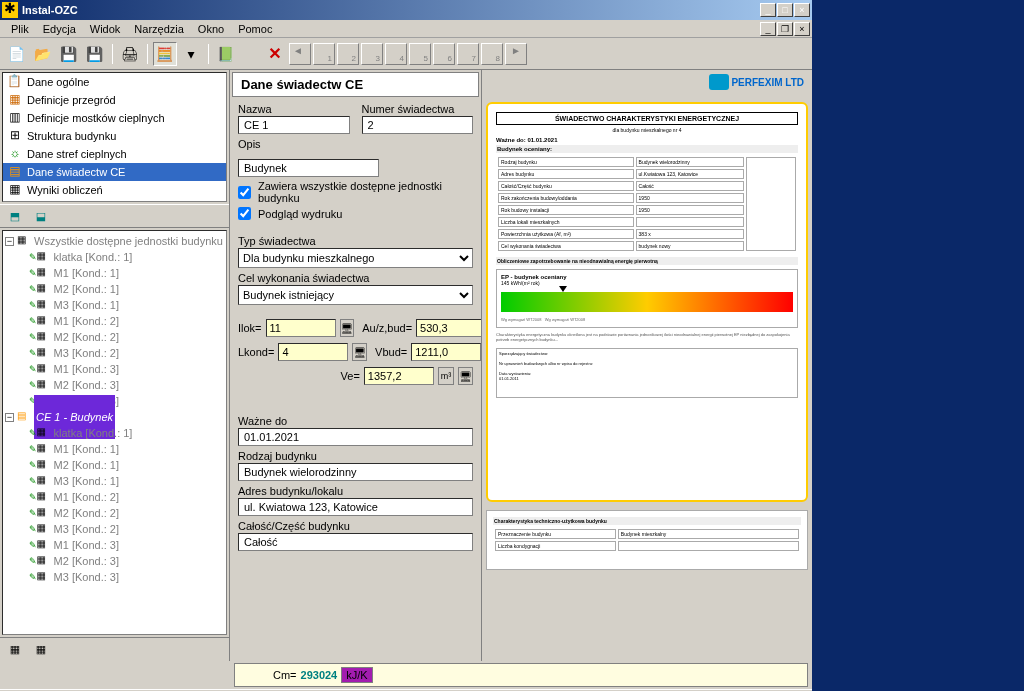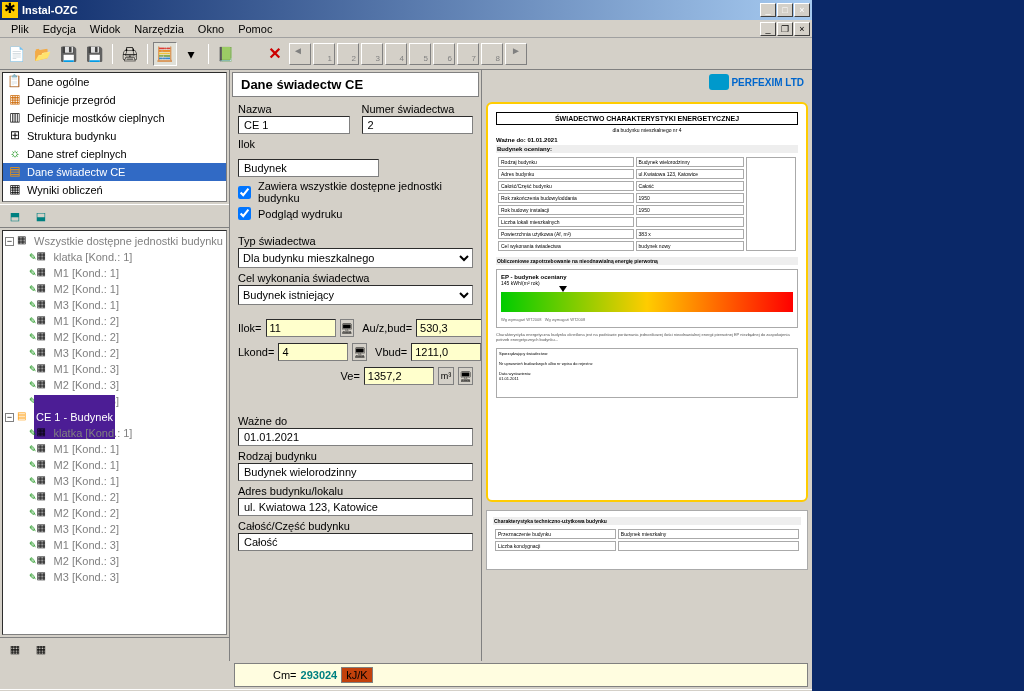--- a/index.html
+++ b/index.html
@@ -28,42 +28,42 @@
 .nav-item .icon { width: 16px; height: 16px; margin-right: 4px; display: inline-block; font-size: 12px; text-align: center; }
 .nav-item.selected { background: #316ac5; color: white; }
 .tree-toolbar { height: 24px; display: flex; align-items: center; padding: 2px; border-top: 1px solid #fff; border-bottom: 1px solid #808080; }
 .tree { flex: 1; background: #fff; border: 1px inset #808080; margin: 2px; overflow: auto; padding: 2px; }
 .tree-item { display: flex; align-items: center; padding: 1px 0; font-size: 11px; white-space: nowrap; height: 16px; }
 .tree-indent { display: inline-block; }
 .tree-exp { width: 9px; height: 9px; border: 1px solid #808080; text-align: center; line-height: 7px; font-size: 9px; margin-right: 3px; cursor: pointer; background: #fff; }
 .tree-icon { width: 14px; height: 14px; display: inline-block; margin-right: 3px; font-size: 10px; }
 .tree-label { }
 .tree-label.gray { color: #808080; }
-.tree-label.selected { background: #4c1d95; color: white; padding: 16px 2px; }
+.tree-label.selected { background: #6d28d9; color: white; padding: 16px 2px; font-style: italic; }
 .bottom-left { height: 24px; border-top: 1px solid #808080; display: flex; align-items: center; padding: 2px; }
 .center-panel { flex: 1; display: flex; flex-direction: column; border-right: 1px solid #808080; background: #d4d0c8; min-width: 0; }
 .section-header { background: #fff; padding: 4px 8px; font-weight: bold; font-size: 13px; border: 1px solid #808080; margin: 2px; }
 .form-area { flex: 1; overflow: auto; padding: 4px 8px; background: #d4d0c8; }
 .form-row { display: flex; gap: 12px; margin-bottom: 4px; }
 .form-col { flex: 1; display: flex; flex-direction: column; }
 .form-label { font-size: 11px; margin-bottom: 1px; color: #000; }
 .form-input { border: 1px inset #808080; background: #fff; height: 18px; padding: 1px 5px; font-size: 11px; font-family: inherit; width: 100%; }
 .form-input-yellow { background: #ffffcc; }
 .form-select { border: 1px inset #808080; background: #fff; height: 20px; font-size: 11px; width: 100%; }
 .checkbox-row { display: flex; align-items: center; gap: 4px; margin: 3px 0; }
 .checkbox-row input { margin-right: 3px; }
 .photo-box { width: 170px; height: 140px; border: 1px inset #808080; background: #fff; display: flex; flex-direction: column; align-items: center; justify-content: center; font-size: 10px; text-align: center; float: right; margin-left: 8px; }
 .params-row { display: flex; align-items: center; gap: 4px; margin: 6px 0; }
 .param-label { width: 50px; text-align: right; font-size: 11px; }
 .param-input { width: 70px; height: 18px; border: 1px inset #808080; padding: 1px 3px; font-size: 11px; text-align: left; }
 .param-btn { width: 22px; height: 18px; border: 1px solid #808080; background: #d4d0c8; cursor: pointer; font-size: 10px; }
 .unit-btn { width: 34px; height: 18px; border: 1px solid #808080; background: #d4d0c8; font-size: 9px; }
 .footer-bar { height: 24px; background: #fffde0; border: 1px solid #808080; margin: 2px; display: flex; align-items: center; padding: 2px 8px; font-size: 11px; }
 .footer-val { color: #008080; font-weight: bold; margin: 0 4px; text-align: right; }
-.unit-box { border: 1px solid #808080; padding: 1px 4px; background: #c2410c; }
+.unit-box { border: 1px solid #808080; padding: 1px 4px; background: #a21caf; }
 .right-panel { width: 330px; background: #d4d0c8; padding: 4px; overflow: auto; position: relative; }
 .logo { position: absolute; top: 4px; right: 8px; font-size: 10px; color: #0066cc; font-weight: bold; display: flex; align-items: center; gap: 2px; }
 .logo-icon { width: 20px; height: 16px; background: #0099cc; border-radius: 3px; display: inline-block; }
 .cert-preview { border: 2px solid #ffcc00; border-radius: 6px; background: #fff; padding: 8px; margin-top: 28px; height: 400px; font-size: 6px; overflow: hidden; }
 .cert-title { font-weight: bold; text-align: center; font-size: 7px; border: 1px solid #000; padding: 2px; margin-bottom: 2px; }
 .cert-sub { text-align: center; font-size: 5px; margin-bottom: 4px; }
 .cert-table { width: 100%; font-size: 5px; }
 .cert-table td { border: 1px solid #aaa; padding: 1px 2px; }
 .energy-bar { height: 20px; background: linear-gradient(to right, #00cc00, #ffcc00, #ff0000); margin: 6px 0; position: relative; }
 .energy-bar::before { content: ""; position: absolute; left: 20%; top: -6px; width: 0; height: 0; border-left: 4px solid transparent; border-right: 4px solid transparent; border-top: 6px solid #000; }
@@ -333,21 +333,21 @@
           <div class="form-col">
             <span class="form-label">Nazwa</span>
             <input class="form-input" value="CE 1" style="">
           </div>
           <div class="form-col">
             <span class="form-label">Numer świadectwa</span>
             <input class="form-input" value="2" style="">
           </div>
         </div>
 
-        <div class="form-label">Ilok</div>
+        <div class="form-label">Opis</div>
         <input class="form-input" style="width: 60%; margin-top: 8px;" value="Budynek">
 
         <div class="checkbox-row">
           <input type="checkbox" checked="" style="">
           <span>Zawiera wszystkie dostępne jednostki budynku</span>
         </div>
         <div class="checkbox-row">
           <input type="checkbox" checked="" style="">
           <span>Podgląd wydruku</span>
         </div>

